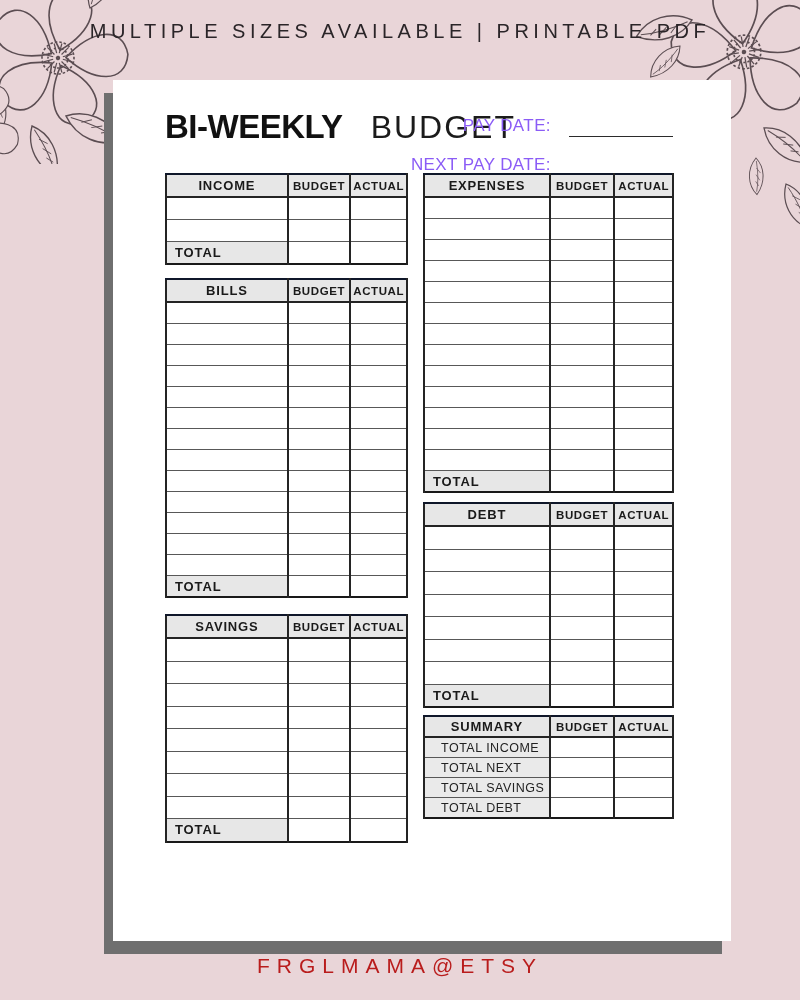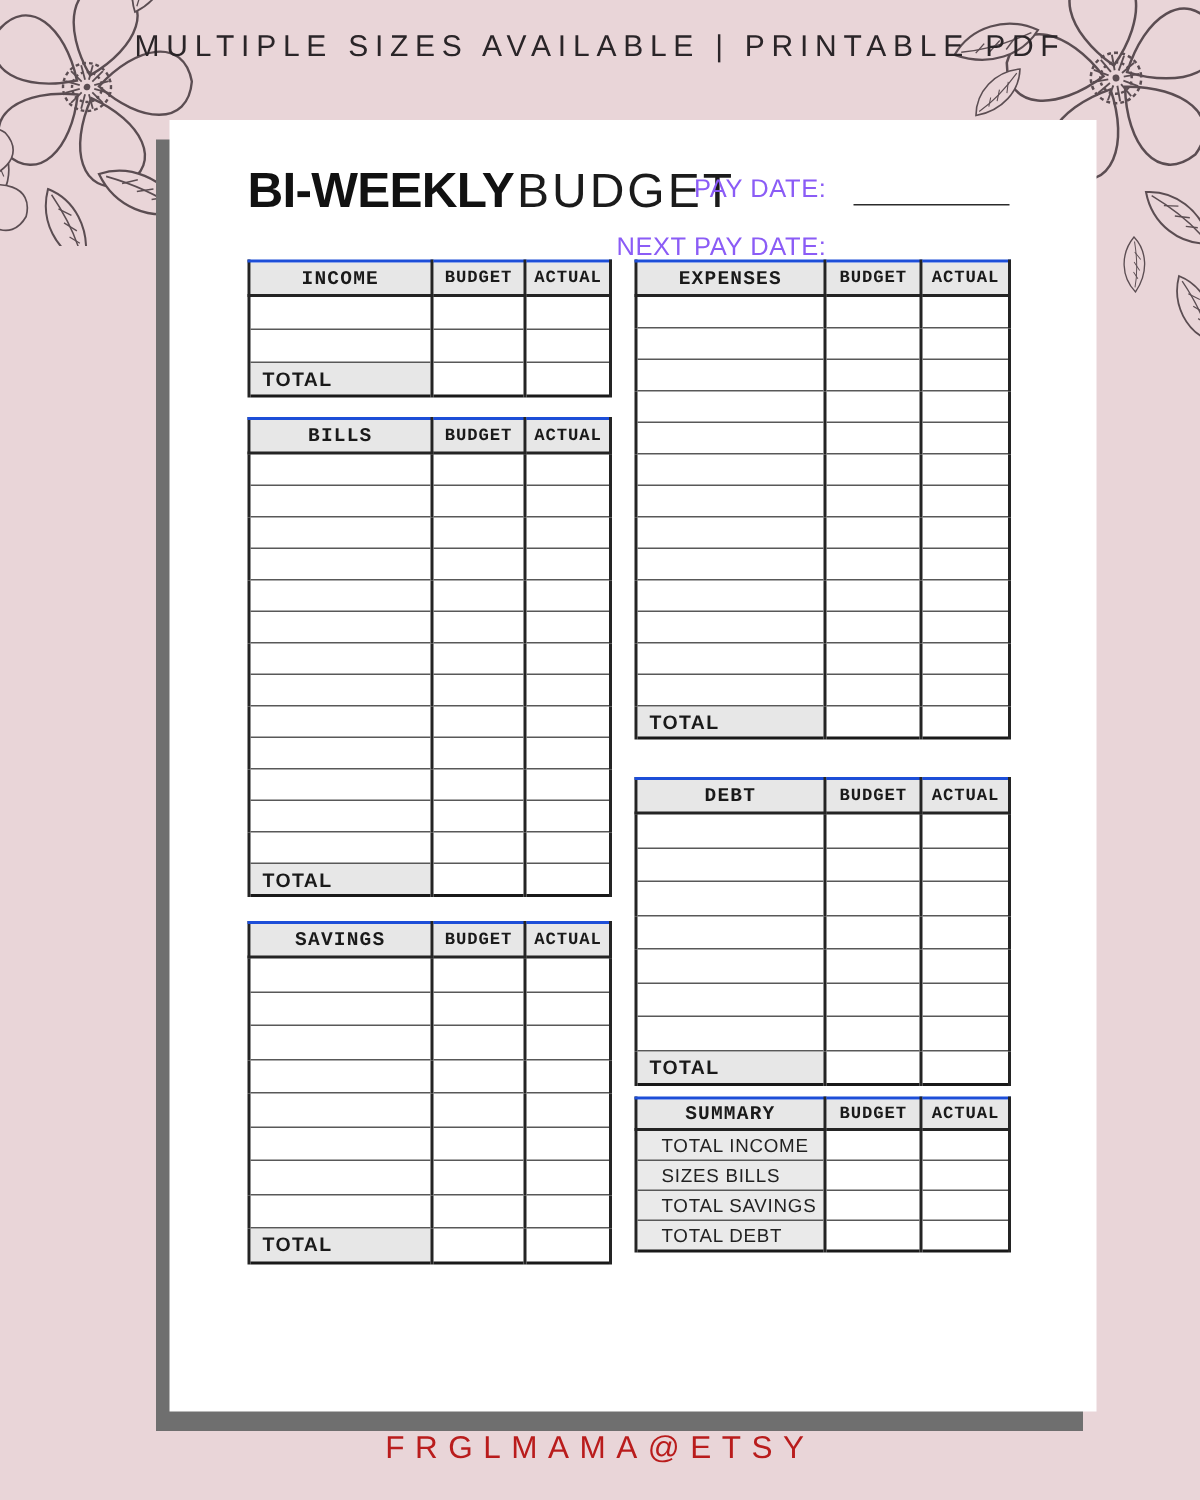--- a/index.html
+++ b/index.html
@@ -12,57 +12,57 @@
 
   
   .floral{position:absolute;pointer-events:none;}
   .floral-tl{left:-30px;top:-26px;width:180px;height:190px;}
   .floral-tr{right:-26px;top:-20px;width:190px;height:280px;}
 
   
   .paper{position:absolute;left:113px;top:80px;width:618px;height:861px;background:#ffffff;
          box-shadow:-9px 13px 0 #6f6f6f;}
 
-  .page-title{position:absolute;left:52px;top:28px;display:flex;align-items:baseline;gap:2px;white-space:nowrap;}
+  .page-title{position:absolute;left:52px;top:28px;display:flex;align-items:baseline;gap:28px;white-space:nowrap;}
   .title-bold{font-size:33px;font-weight:800;letter-spacing:-0.5px;color:#111;}
   .title-light{font-size:32px;font-weight:300;letter-spacing:2px;color:#1b1b1b;}
 
   .paydates{position:absolute;right:58px;top:36px;display:grid;
             grid-template-columns:auto 104px;column-gap:9px;row-gap:7px;align-items:end;
             font-size:17px;letter-spacing:.4px;color:#8b5cf6;gap:18px;}
   .pay-label{text-align:right;padding-bottom:1px;}
   .pay-line{border-bottom:1.6px solid #2b2b2b;height:13px;}
 
   .col-left{position:absolute;left:52px;top:93px;width:243px;}
   .col-right{position:absolute;left:310px;top:93px;width:251px;}
 
   table.budget-table{border-collapse:collapse;width:100%;table-layout:fixed;
                      border:2.6px solid #191919;background:#fff;}
   .budget-table th,.budget-table td{
       border-left:2px solid #242424;border-right:2px solid #242424;
       border-top:1.7px solid #585858;border-bottom:1.7px solid #585858;
       padding:0;overflow:hidden;}
   .budget-table th{background:#e7e7e7;font-weight:700;height:21px;
-      border-bottom:2.2px solid #242424;border-top:2px solid #1d4ed8;font-family:Liberation Mono, monospace;}
+      border-bottom:2.2px solid #242424;border-top:2px solid #0f172a;}
   th.section{font-size:13px;letter-spacing:.8px;text-align:center;}
   th.colh{font-size:11.5px;letter-spacing:.6px;text-align:center;}
   td.item-cell,td.value-cell{background:#fff;}
   td.total-label-cell{background:#e7e7e7;font-weight:700;font-size:13px;
       letter-spacing:.9px;padding-left:8px;text-align:left;}
   td.summary-label-cell{background:#eaeaea;font-weight:400;font-size:12.5px;
       letter-spacing:.5px;padding-left:7px;text-align:left;color:#222;}
 
   .t-income td{height:21px;}
   .t-bills td,.t-expenses td{height:20px;}
   .t-savings td,.t-debt td{height:21.5px;}
   .t-summary td{height:19px;padding-left:16px;}
   .t-summary th{height:19px;}
   .t-income{margin-bottom:13px;}
   .t-bills{margin-bottom:16px;}
-  .t-expenses{margin-bottom:25px;}
+  .t-expenses{margin-bottom:9px;}
   .t-debt{margin-bottom:7px;}
 
   .footer{position:absolute;left:0;right:0;top:954px;text-align:center;
           font-size:21px;letter-spacing:7px;font-weight:300;color:#b91c1c;white-space:nowrap;}
 </style>
 </head>
 <body>
 
 <div class="canvas">
 
@@ -469,21 +469,21 @@
               <th class="colh">ACTUAL</th>
             </tr>
           </thead>
           <tbody>
             <tr>
               <td class="summary-label-cell">TOTAL INCOME</td>
               <td class="value-cell"></td>
               <td class="value-cell"></td>
             </tr>
             <tr>
-              <td class="summary-label-cell">SIZES BILLS</td>
+              <td class="summary-label-cell">TOTAL NEXT</td>
               <td class="value-cell"></td>
               <td class="value-cell"></td>
             </tr>
             <tr>
               <td class="summary-label-cell">TOTAL SAVINGS</td>
               <td class="value-cell"></td>
               <td class="value-cell"></td>
             </tr>
             <tr>
               <td class="summary-label-cell">TOTAL DEBT</td>

